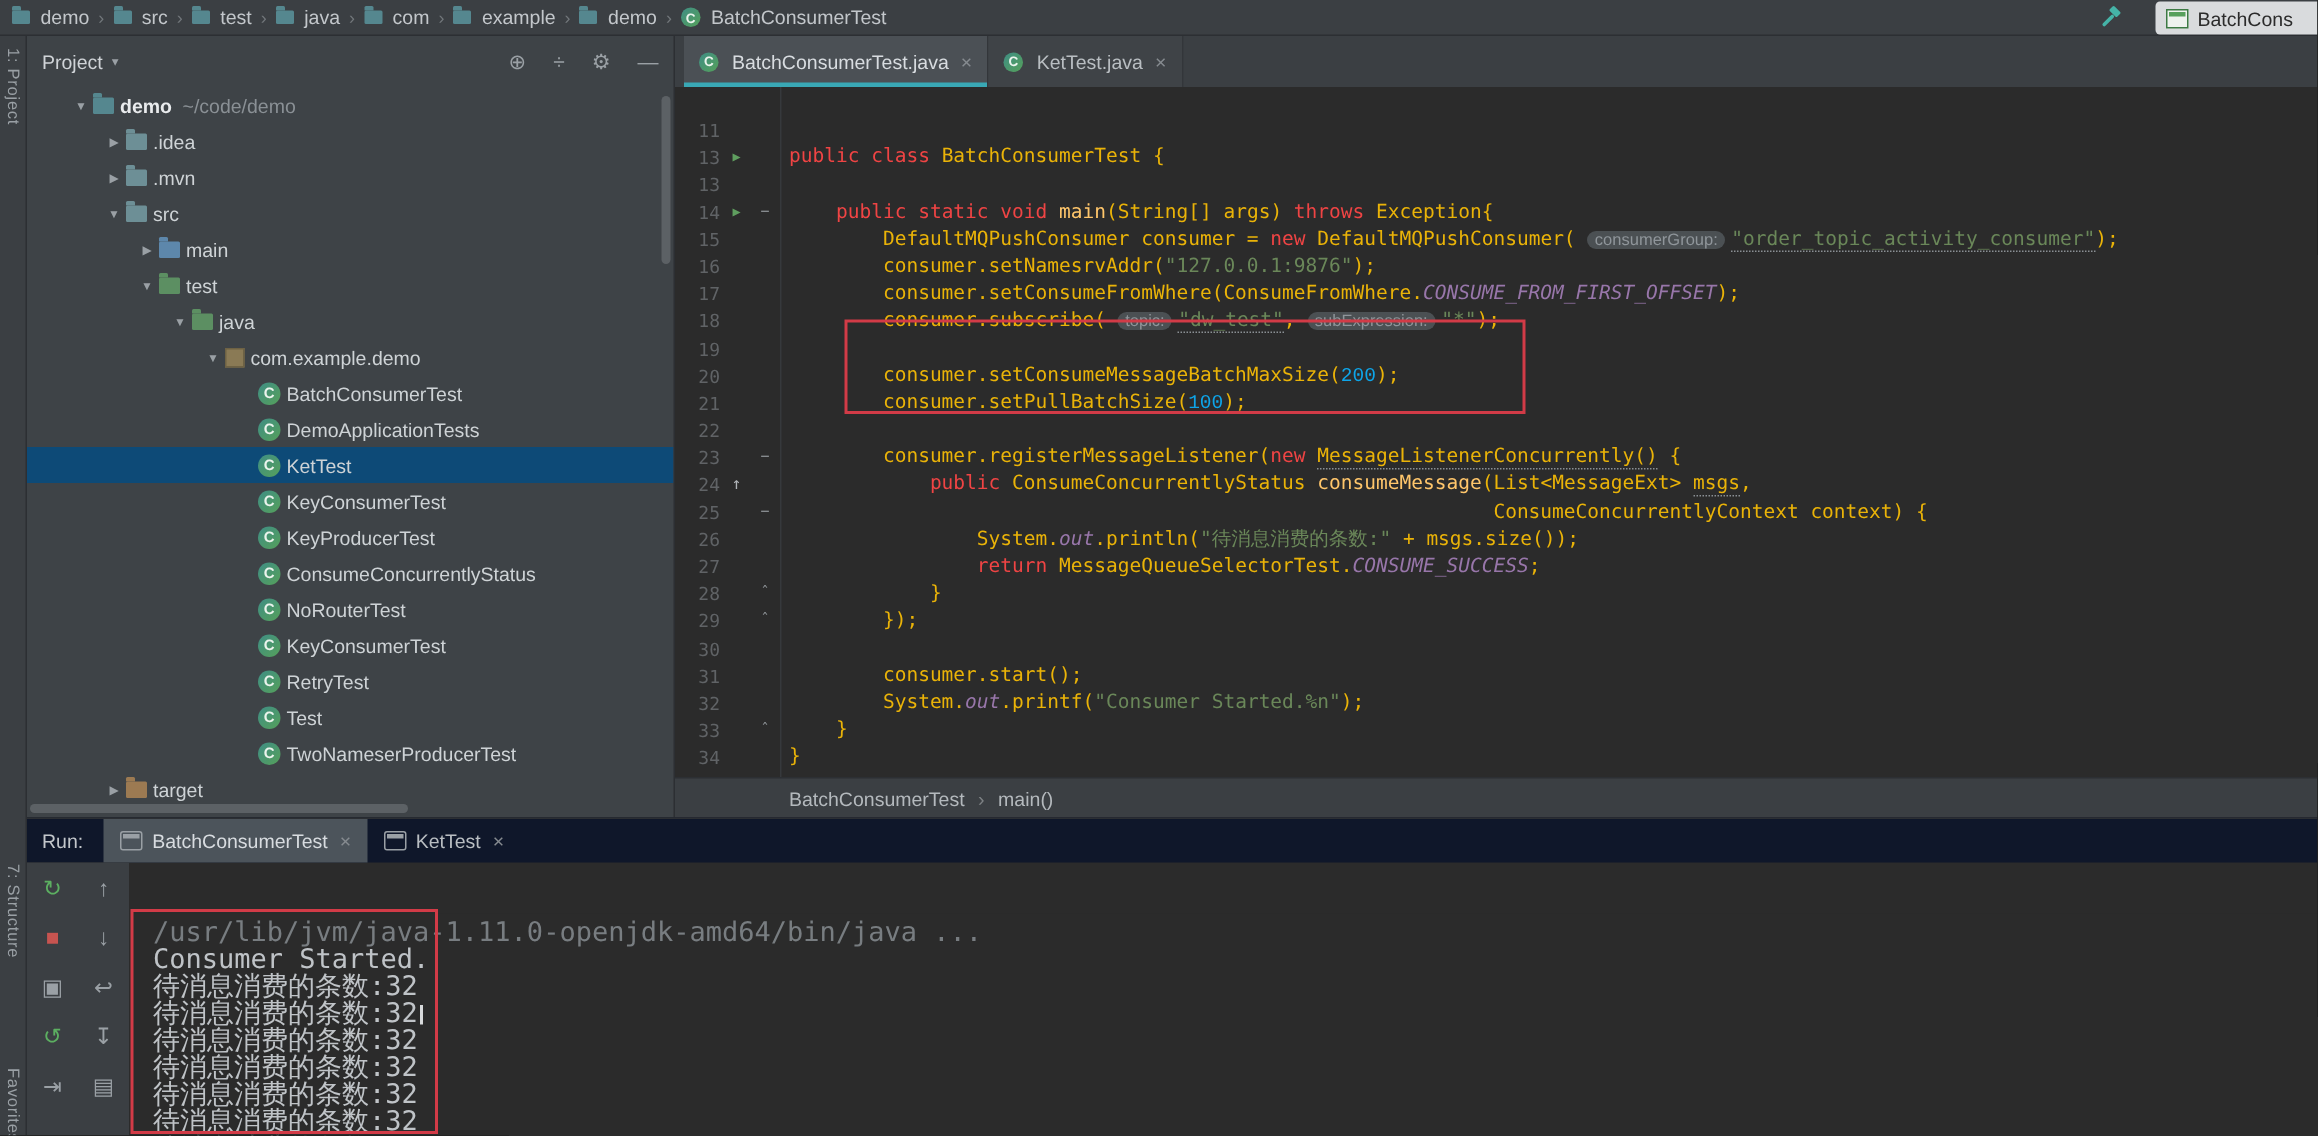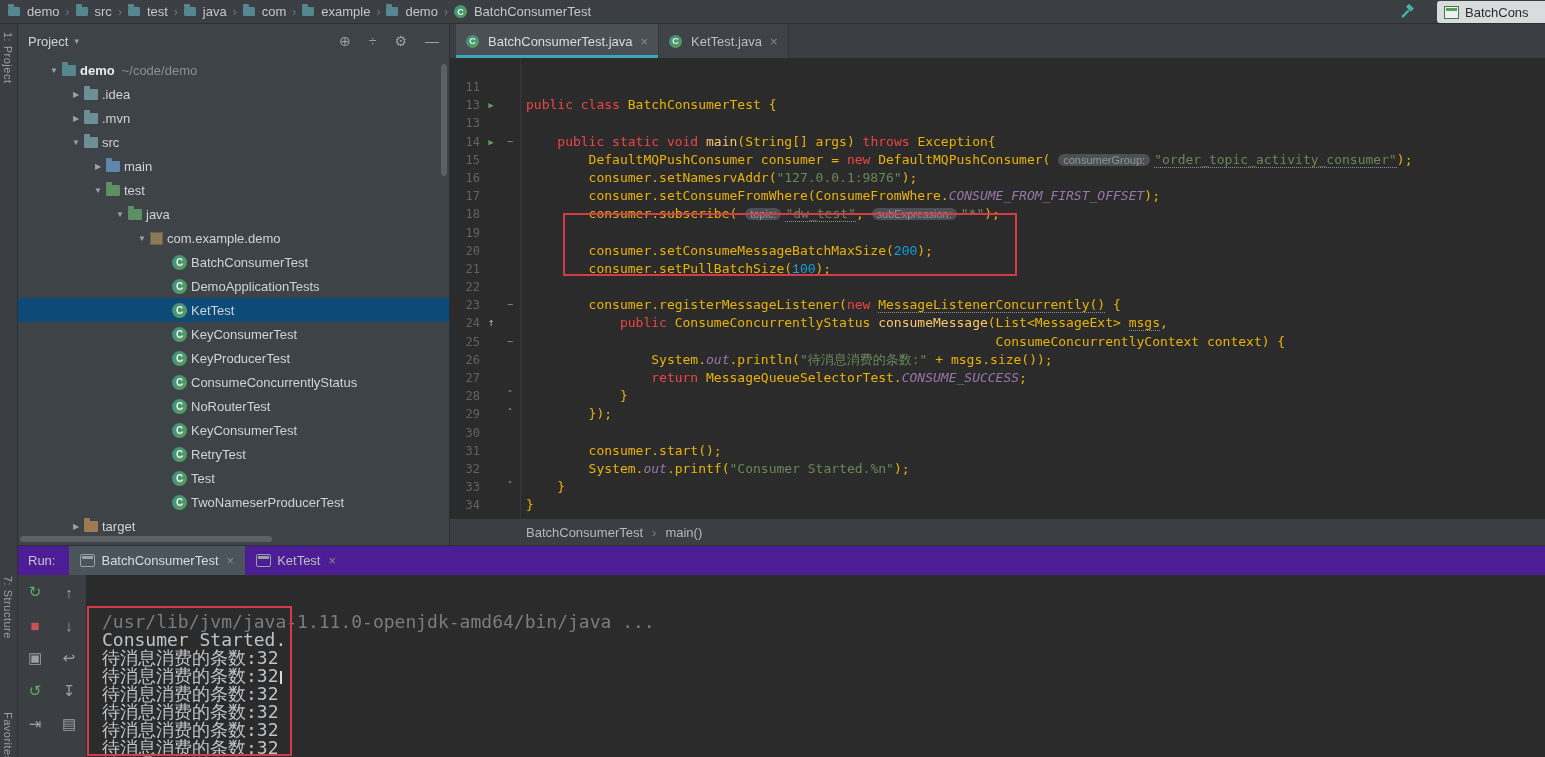--- a/index.html
+++ b/index.html
@@ -79,21 +79,21 @@
       font-family:"Liberation Sans",sans-serif;}
   .ud{border-bottom:1px dotted #8a8f94;}
 
   
   .ebread{position:absolute;left:450px;top:518px;width:1095px;height:27px;background:#3b3f43;
           border-top:1px solid #2c2f33;display:flex;align-items:center;padding-left:76px;
           box-sizing:border-box;font-size:13px;color:#b4b9bd;}
   .bc-sep{margin:0 9px;color:#7d8184;}
 
   
-  .runheader{position:absolute;left:18px;top:545px;width:1527px;height:30px;background:#4c1d95;
+  .runheader{position:absolute;left:18px;top:545px;width:1527px;height:30px;background:#0f172a;
              border-top:1px solid #2c2f33;display:flex;align-items:stretch;box-sizing:border-box;font-size:13px;}
   .run-label{margin-left:10px;margin-right:14px;color:#c3c7cb;align-self:center;}
   .rtab{display:flex;align-items:center;gap:6px;padding:0 11px;color:#b9bec2;}
   .rtab.active{background:#4c545b;color:#d8dce0;}
   .conicon{display:inline-block;width:13px;height:11px;border:1px solid #9aa0a5;border-radius:2px;position:relative;flex:none;}
   .conicon::before{content:"";position:absolute;left:1px;right:1px;top:1px;height:3px;background:#9aa0a5;}
 
   .runtools{position:absolute;left:18px;top:575px;width:68px;height:182px;background:#3b3f43;display:flex;}
   .tcol{width:34px;display:flex;flex-direction:column;align-items:center;padding-top:8px;gap:15px;}
   .ticon{font-size:15px;color:#9aa0a5;width:18px;height:18px;display:flex;align-items:center;justify-content:center;}

